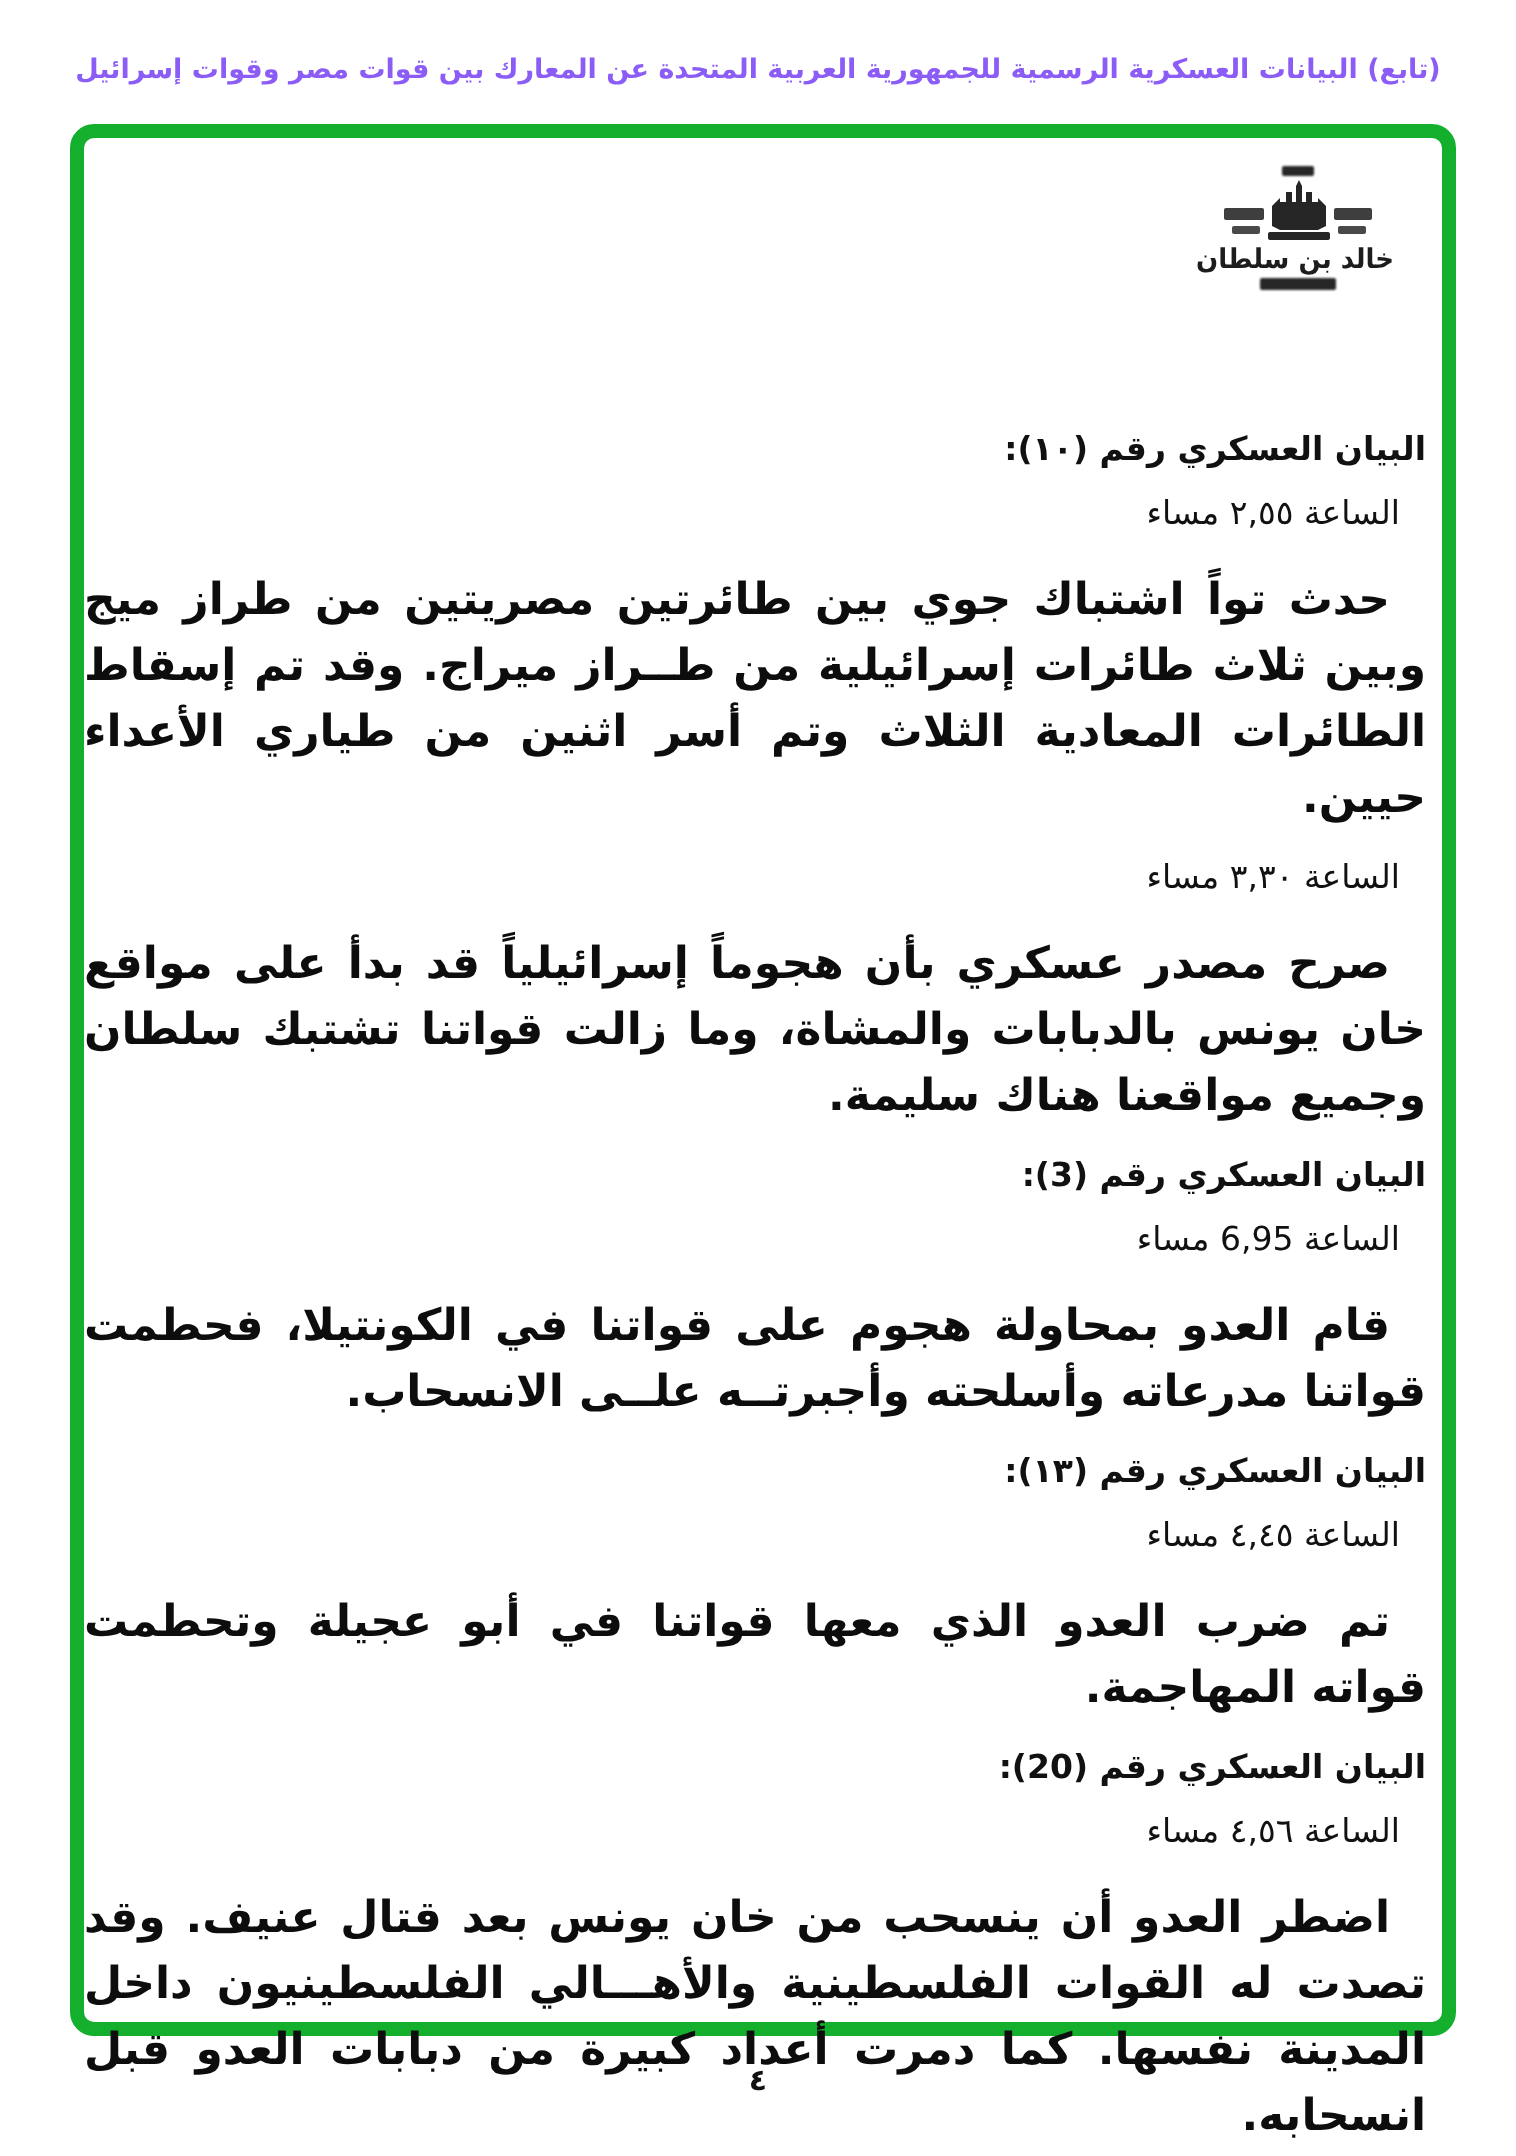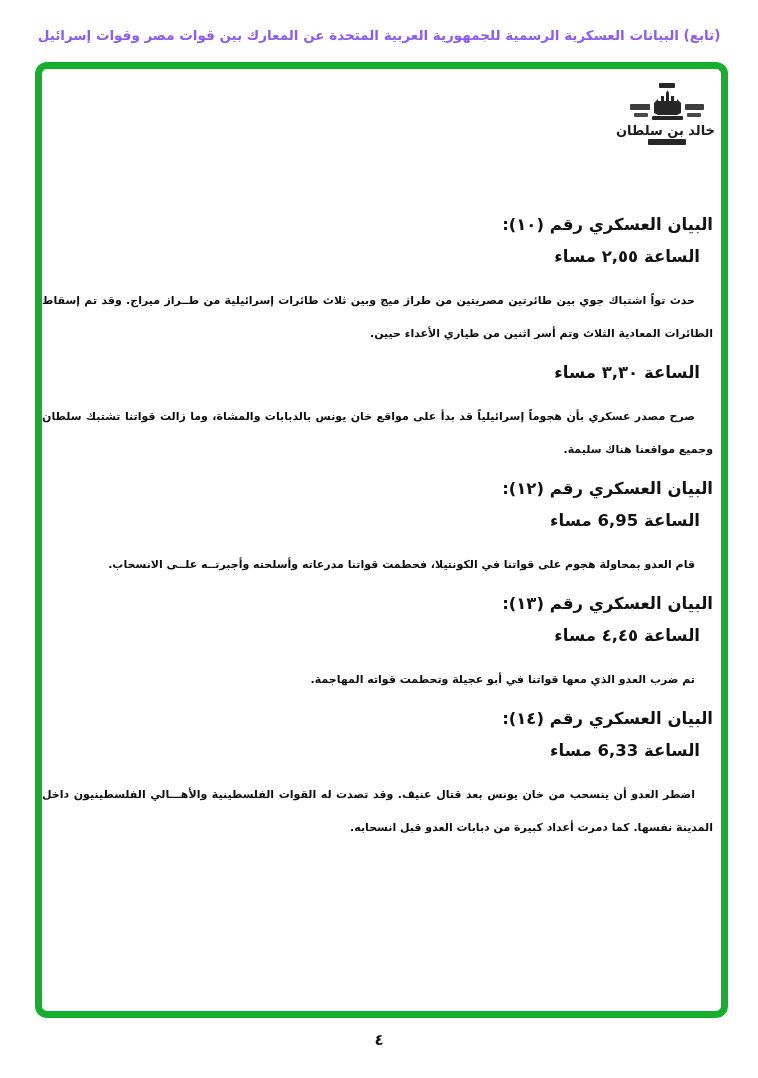--- a/index.html
+++ b/index.html
@@ -25,21 +25,21 @@
     position: absolute;
     left: 35px; top: 62px;
     width: 693px; height: 956px;
     border: 7px solid #14b02d;
     border-radius: 12px;
     background: #fff;
   }
   
   .stamp {
     position: absolute;
-    top: 14px; right: 6px;
+    top: 14px; right: 24px;
     width: 96px;
     text-align: right;
     direction: rtl;
     filter: blur(0.3px);
     opacity: 0.92;
   }
   .stamp-ornament {
     margin: 0 auto 1px;
     background: #151515;
     border-radius: 1px;
@@ -63,28 +63,28 @@
   }
   .section { margin-bottom: 7px; }
   .s-heading {
     font-size: 16.5px;
     font-weight: bold;
     line-height: 32px;
     text-align: right;
   }
   .s-time {
     font-size: 16.5px;
-    font-weight: bold;
+    font-weight: normal;
     line-height: 32px;
     text-align: right;
     padding-right: 13px;
     margin-bottom: 11px;
   }
   .s-body {
-    font-size: 11px;
+    font-size: 22px;
     font-weight: bold;
     line-height: 33px;
     text-align: justify;
     text-indent: 18px;
     color: #0d0d0d;
   }
   .page-number {
     position: absolute;
     top: 1031px; left: 0; right: 0;
     text-align: center;
@@ -122,32 +122,32 @@
     <div class="s-time">الساعة ٢,٥٥ مساء</div>
     <p class="s-body">حدث تواً اشتباك جوي بين طائرتين مصريتين من طراز ميج وبين ثلاث طائرات إسرائيلية من طــراز ميراج. وقد تم إسقاط الطائرات المعادية الثلاث وتم أسر اثنين من طياري الأعداء حيين.</p>
   </section>
 
   <section class="section">
     <div class="s-time">الساعة ٣,٣٠ مساء</div>
     <p class="s-body">صرح مصدر عسكري بأن هجوماً إسرائيلياً قد بدأ على مواقع خان يونس بالدبابات والمشاة، وما زالت قواتنا تشتبك سلطان وجميع مواقعنا هناك سليمة.</p>
   </section>
 
   <section class="section">
-    <h2 class="s-heading">البيان العسكري رقم (١٢):</h2>
+    <h2 class="s-heading">البيان العسكري رقم (3):</h2>
     <div class="s-time">الساعة 6,95 مساء</div>
     <p class="s-body">قام العدو بمحاولة هجوم على قواتنا في الكونتيلا، فحطمت قواتنا مدرعاته وأسلحته وأجبرتــه علــى الانسحاب.</p>
   </section>
 
   <section class="section">
     <h2 class="s-heading">البيان العسكري رقم (١٣):</h2>
     <div class="s-time">الساعة ٤,٤٥ مساء</div>
     <p class="s-body">تم ضرب العدو الذي معها قواتنا في أبو عجيلة وتحطمت قواته المهاجمة.</p>
   </section>
 
   <section class="section">
-    <h2 class="s-heading">البيان العسكري رقم (١٤):</h2>
-    <div class="s-time">الساعة 6,33 مساء</div>
+    <h2 class="s-heading">البيان العسكري رقم (20):</h2>
+    <div class="s-time">الساعة ٤,٥٦ مساء</div>
     <p class="s-body">اضطر العدو أن ينسحب من خان يونس بعد قتال عنيف. وقد تصدت له القوات الفلسطينية والأهـــالي الفلسطينيون داخل المدينة نفسها. كما دمرت أعداد كبيرة من دبابات العدو قبل انسحابه.</p>
   </section>
 </div>
 </div>
 
 <div class="page-number">٤</div>
 
 </body></html>

